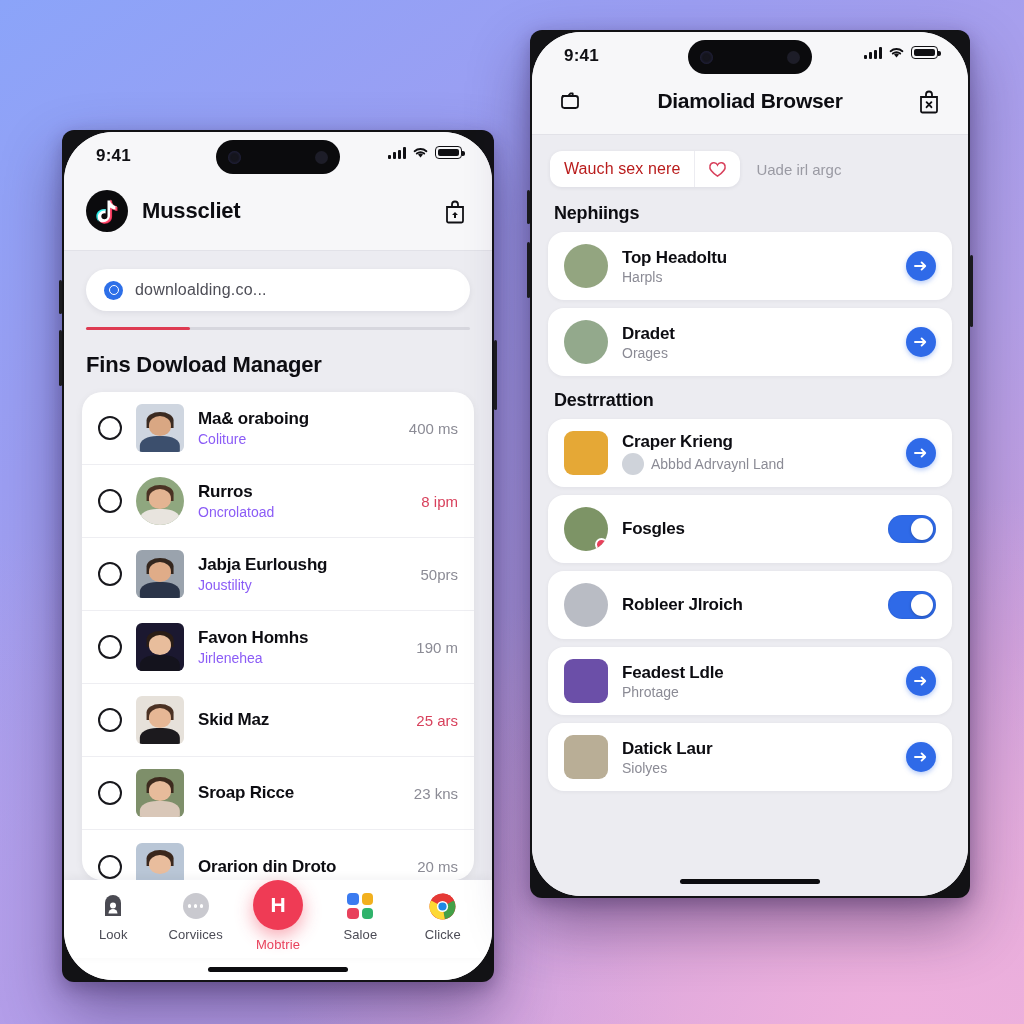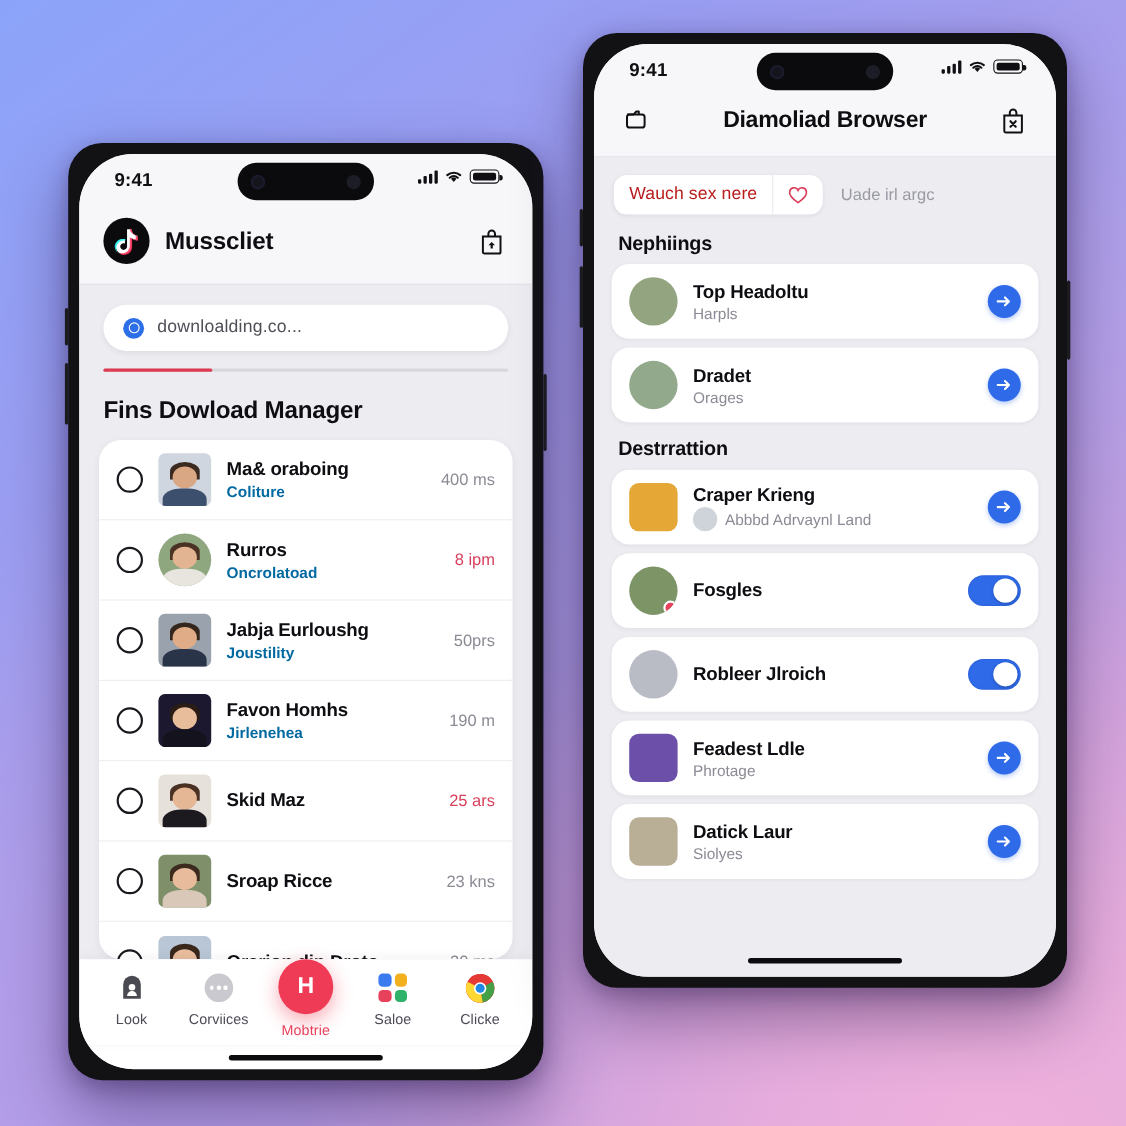--- a/index.html
+++ b/index.html
@@ -13,22 +13,22 @@
     background:
       radial-gradient(110% 95% at 88% 100%, #eeb0dd 0%, rgba(238,176,221,0) 55%),
       radial-gradient(95% 80% at 10% 100%, #b39de9 0%, rgba(179,157,233,0) 60%),
       linear-gradient(145deg, #8ba4f9 0%, #9c9ef2 28%, #b3a0e8 58%, #c79ddc 78%, #e3add9 100%);
   }
 
   
   .phone {
     position: absolute;
     background: #121215;
-    border-radius: 31px;
-    padding: 10px;
+    border-radius: 12px;
+    padding: 2px;
     box-shadow: 0 28px 60px rgba(40,20,70,.45), 0 6px 18px rgba(40,20,70,.30);
   }
   .phone .screen {
     position: relative;
     width: 100%; height: 100%;
     background: #ececf1;
     border-radius: 49px;
     overflow: hidden;
     display: flex; flex-direction: column;
   }
@@ -118,21 +118,21 @@
   }
   .dl-row:last-child { border-bottom: none; }
   .cbox { width: 24px; height: 24px; border: 2px solid #18181d; border-radius: 50%; flex: 0 0 24px; }
   .avt { width: 48px; height: 48px; border-radius: 6px; flex: 0 0 48px; position: relative; overflow: hidden; }
   .avt.round { border-radius: 50%; }
   .avt .face { position:absolute; left:50%; top:26%; transform:translateX(-50%); width:46%; height:40%; border-radius:50%; background:#e6b89c; }
   .avt .body { position:absolute; left:50%; bottom:-14%; transform:translateX(-50%); width:84%; height:48%; border-radius:42% 42% 0 0; }
   .avt .hair { position:absolute; left:50%; top:16%; transform:translateX(-50%); width:56%; height:34%; border-radius:50% 50% 0 0; }
   .dl-meta { flex: 1; min-width: 0; }
   .dl-name { font-size: 17px; font-weight: 700; color: #0d0d12; letter-spacing: -.2px; white-space: nowrap; overflow: hidden; text-overflow: ellipsis; }
-  .dl-sub { font-size: 14px; color: #0369a1; margin-top: 2px; font-weight: bold; }
+  .dl-sub { font-size: 14px; color: #8b5cf6; margin-top: 2px; }
   .dl-val { font-size: 15px; color: #8b8b95; flex: 0 0 auto; white-space: nowrap; }
   .dl-val.accent { color: #d8415c; margin-left: 26px; }
 
   
   .tabbar {
     flex: 0 0 auto; background: #fff;
     display: flex; align-items: flex-start; justify-content: space-around;
     padding: 12px 8px 6px 8px; position: relative;
     box-shadow: 0 -2px 10px rgba(20,20,40,.05);
   }

